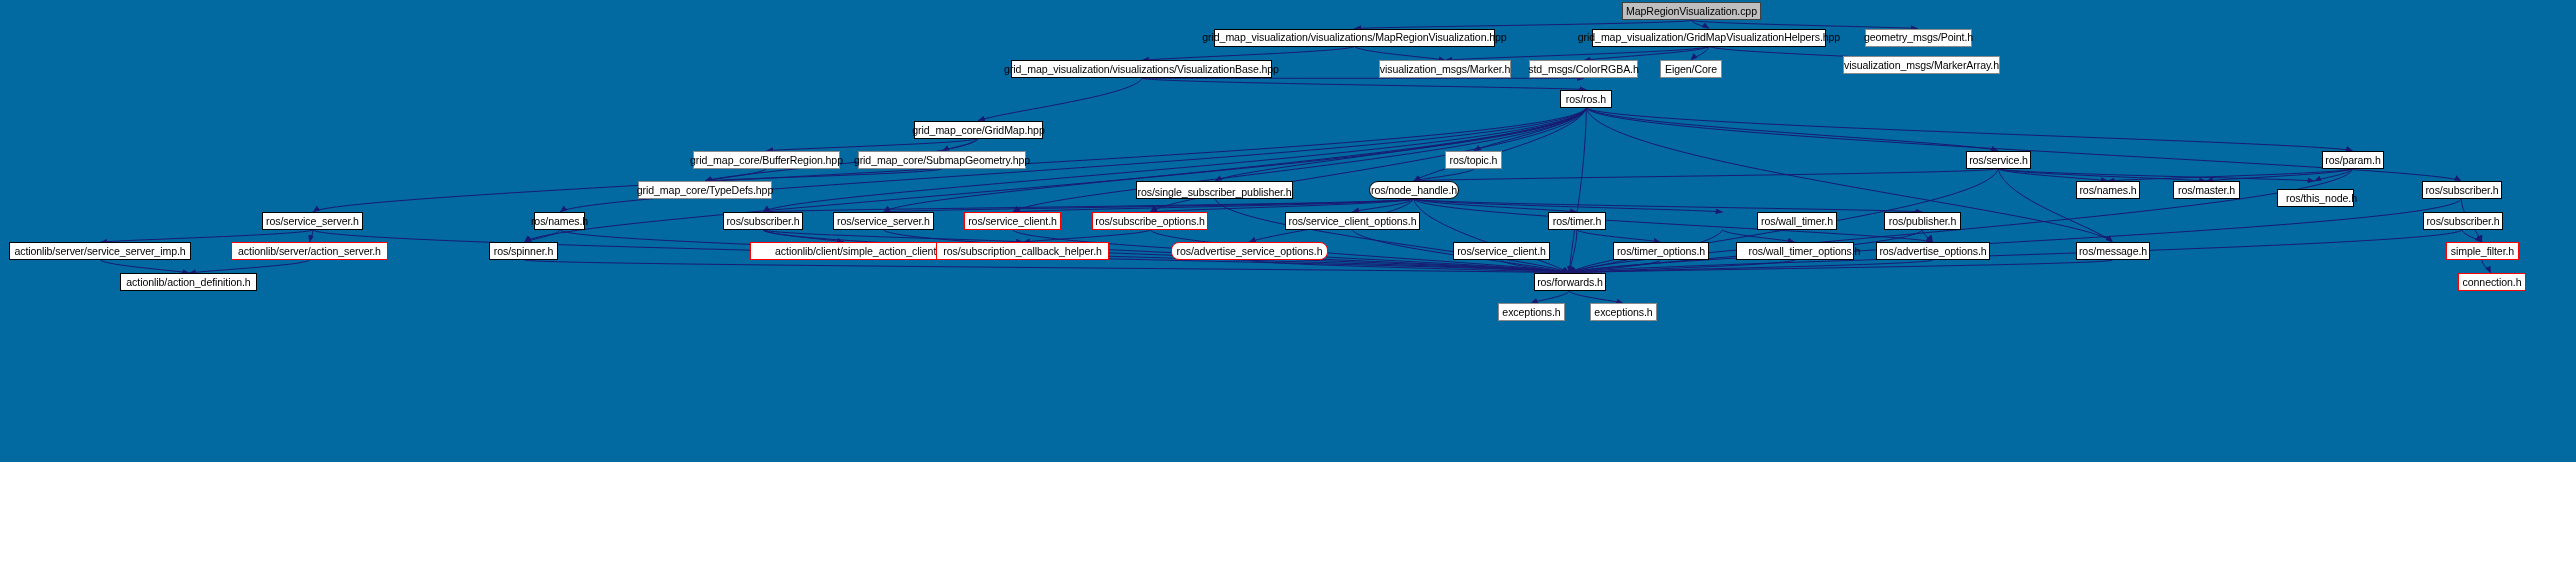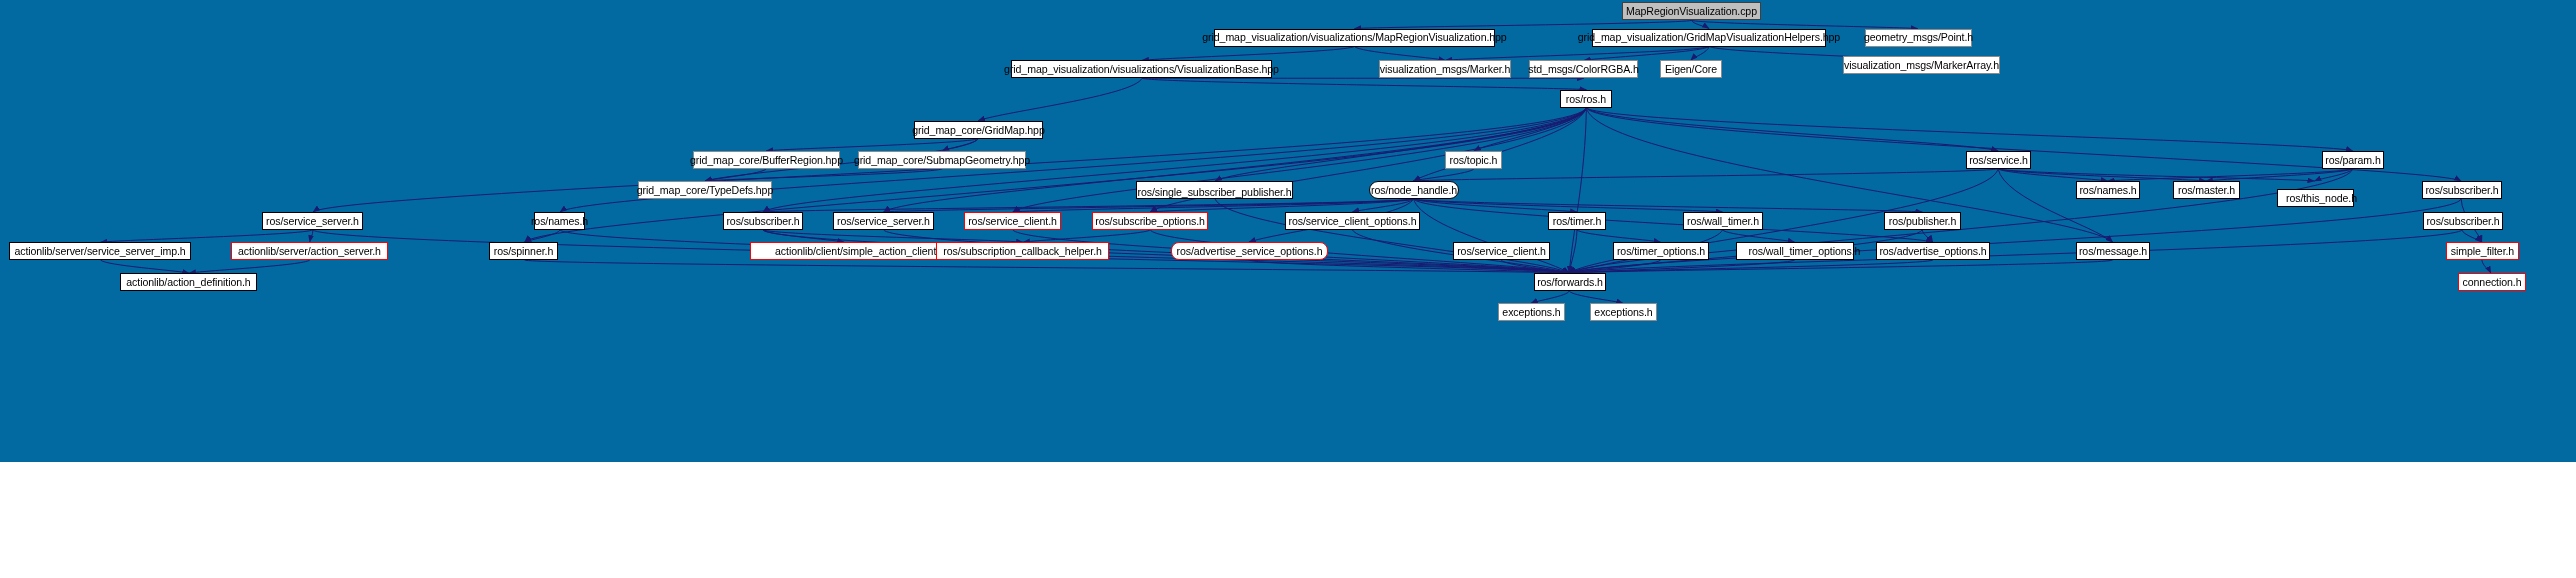--- a/index.html
+++ b/index.html
@@ -243,21 +243,21 @@
       </div>
       <div class="node red" style="left: 1092px; top: 212px; width: 116px;">
         <span class="node-label">ros/subscribe_options.h</span>
       </div>
       <div class="node solid" style="left: 1285px; top: 212px; width: 135px;">
         <span class="node-label">ros/service_client_options.h</span>
       </div>
       <div class="node solid" style="left: 1548px; top: 212px; width: 58px;">
         <span class="node-label">ros/timer.h</span>
       </div>
-      <div class="node solid" style="left: 1683px; top: 212px; width: 80px;">
+      <div class="node solid" style="left: 1757px; top: 212px; width: 80px;">
         <span class="node-label">ros/wall_timer.h</span>
       </div>
       <div class="node solid" style="left: 1884px; top: 212px; width: 77px;">
         <span class="node-label">ros/publisher.h</span>
       </div>
       <div class="node solid" style="left: 2423px; top: 212px; width: 80px;">
         <span class="node-label">ros/subscriber.h</span>
       </div>
       <div class="node solid" style="left: 9px; top: 242px; width: 182px;">
         <span class="node-label">actionlib/server/service_server_imp.h</span>

